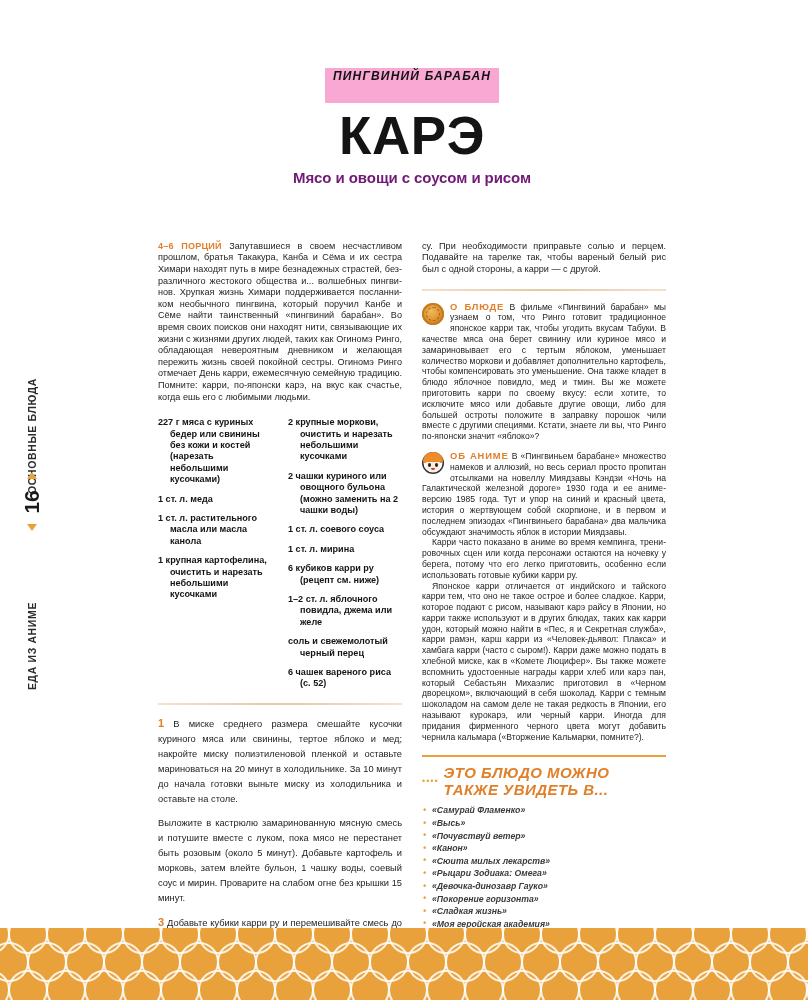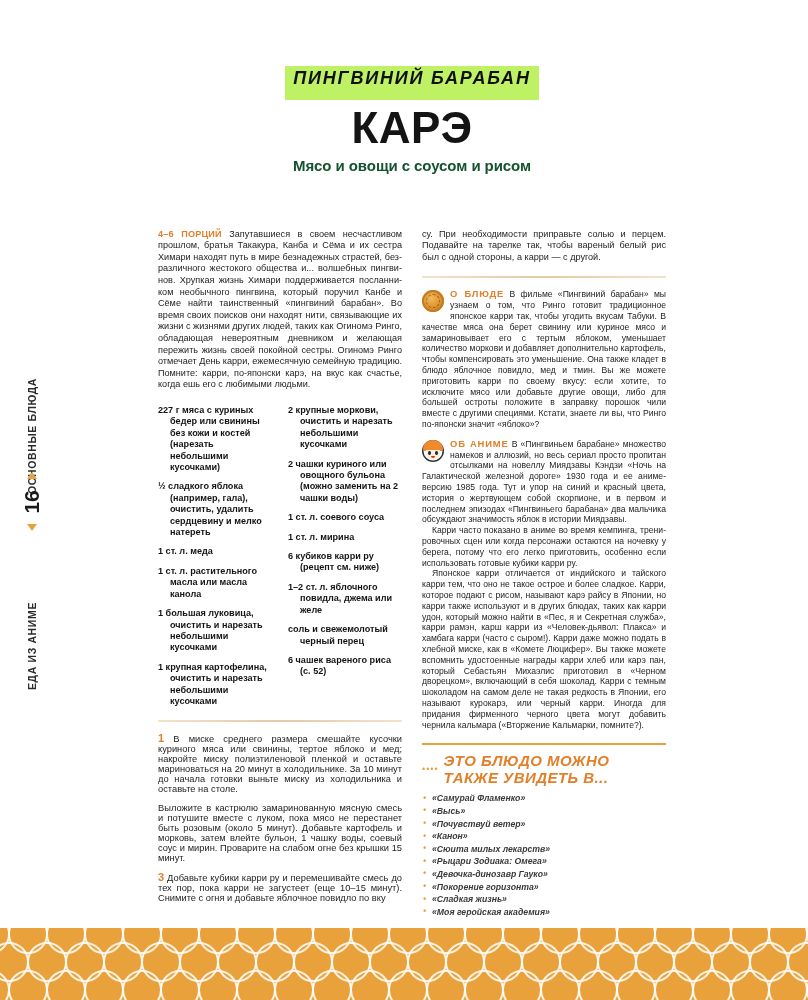--- a/index.html
+++ b/index.html
@@ -97,41 +97,41 @@
   #content{
     position:absolute;
     left:158px; top:0;
     width:508px;
   }
 
   
   #masthead{ text-align:center; padding-top:66px; }
   #series-tag{
     display:inline-block;
-    background:#bef264;
+    background:#f9a8d4;
     color:#111;
     font-weight:bold;
     font-style:italic;
-    font-size:18px;
+    font-size:12px;
     letter-spacing:.10em;
-    padding:2px 8px 11px;
+    padding:2px 8px 19px;
     line-height:1.15;
   }
   #recipe-title{
-    font-size:44px;
+    font-size:53px;
     font-weight:bold;
     letter-spacing:.01em;
     color:#141414;
     margin:6px 0 0;
     line-height:1;
   }
   #recipe-subtitle{
     font-size:15px;
     font-weight:bold;
-    color:#14532d;
+    color:#701a75;
     margin:7px 0 0;
     letter-spacing:-.005em;
   }
 
   
   #cols{
     display:flex;
     margin-top:22px;
     gap:20px;
   }
@@ -172,21 +172,21 @@
   
   .rule{
     height:2px;
     background:linear-gradient(to right,#f3e2cb,#e3c9a6,#f3e2cb);
     margin:13px 0 11px;
   }
 
   
   .step{
     font-size:9.3px;
-    line-height:10px;
+    line-height:15px;
     color:#1d1d1d;
     text-align:justify;
     margin:0 0 9px;
   }
   .step-num{
     color:#e0802a;
     font-weight:bold;
     font-size:11px;
   }
 
@@ -321,24 +321,22 @@
 
     <div id="cols">
 
       <div class="col">
 
         <p class="body-p"><span class="servings">4–6 ПОРЦИЙ</span> <span>Запутавшиеся в своем несчастливом прошлом, братья Такакура, Канба и Сёма и их сестра Химари находят путь в мире безнадежных страстей, без­различного жестокого общества и... волшебных пингви­нов. Хрупкая жизнь Химари поддерживается посланни­ком необычного пингвина, который поручил Канбе и Сёме найти таинственный «пингвиний барабан». Во время своих поисков они находят нити, связывающие их жизни с жизнями других людей, таких как Огиномэ Ринго, обладающая невероятным дневником и желаю­щая пережить жизнь своей покойной сестры. Огиномэ Ринго отмечает День карри, ежемесячную семейную традицию. Помните: карри, по-японски карэ, на вкус как счастье, когда ешь его с любимыми людьми.</span></p>
 
         <div id="ingredients">
           <div class="ing-col">
             <p class="ing-item">227 г мяса с куриных бедер или свинины без кожи и костей (нарезать небольшими кусочками)</p>
-            <p class="ing-item">½ сладкого яблока (например, гала), очистить, удалить сердцевину и мелко натереть</p>
             <p class="ing-item">1 ст. л. меда</p>
             <p class="ing-item">1 ст. л. растительного масла или масла канола</p>
-            <p class="ing-item">1 большая луковица, очистить и нарезать небольшими кусочками</p>
             <p class="ing-item">1 крупная картофелина, очистить и нарезать небольшими кусочками</p>
           </div>
           <div class="ing-col">
             <p class="ing-item">2 крупные моркови, очистить и нарезать небольшими кусочками</p>
             <p class="ing-item">2 чашки куриного или овощного бульона (можно заменить на 2 чашки воды)</p>
             <p class="ing-item">1 ст. л. соевого соуса</p>
             <p class="ing-item">1 ст. л. мирина</p>
             <p class="ing-item">6 кубиков карри ру (рецепт см. ниже)</p>
             <p class="ing-item">1–2 ст. л. яблочного повидла, джема или желе</p>
             <p class="ing-item">соль и свежемолотый черный перец</p>

